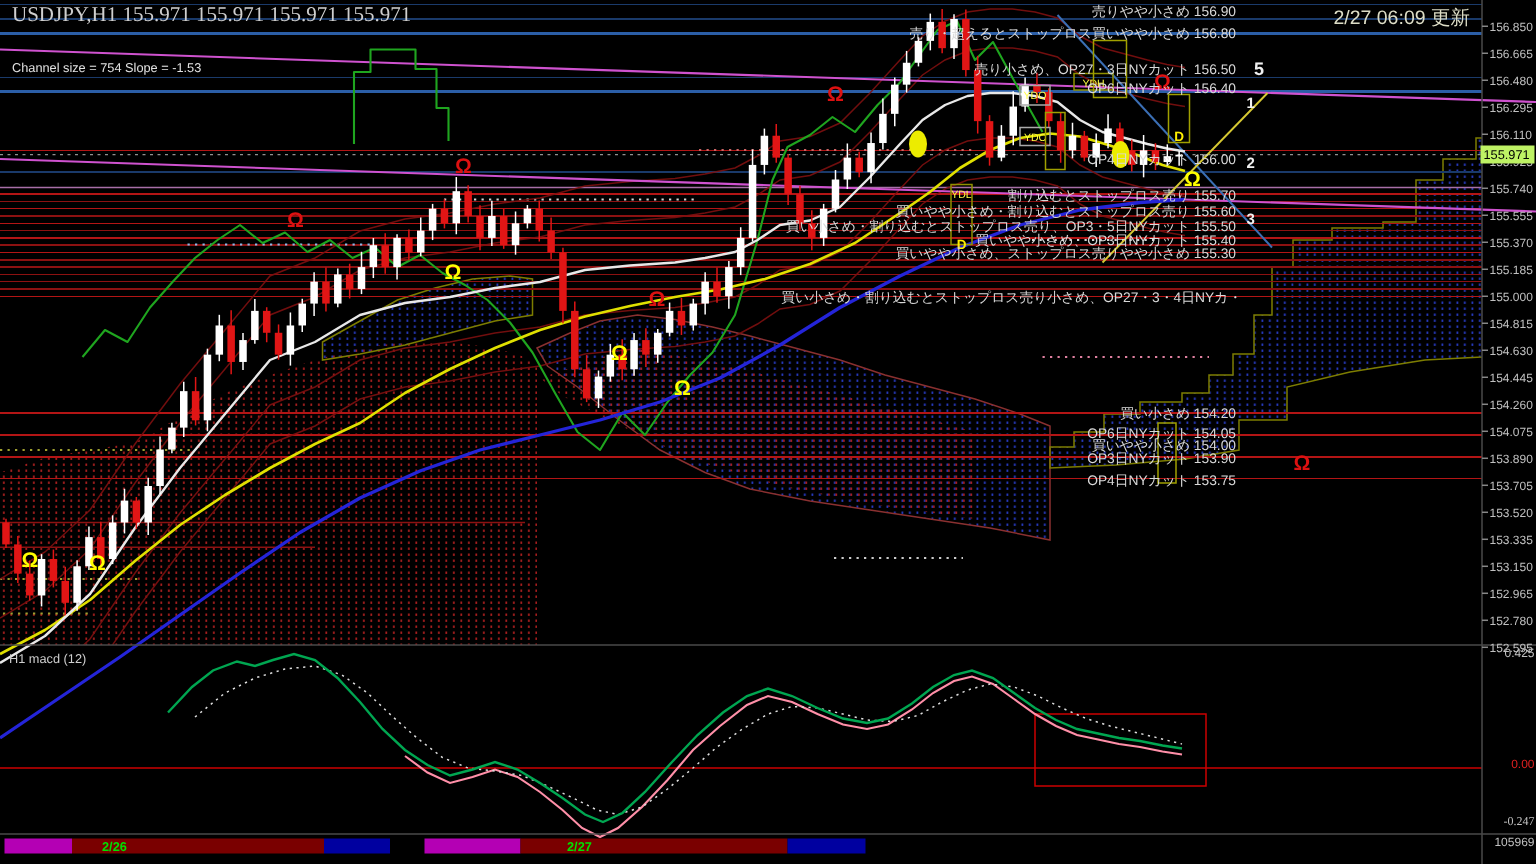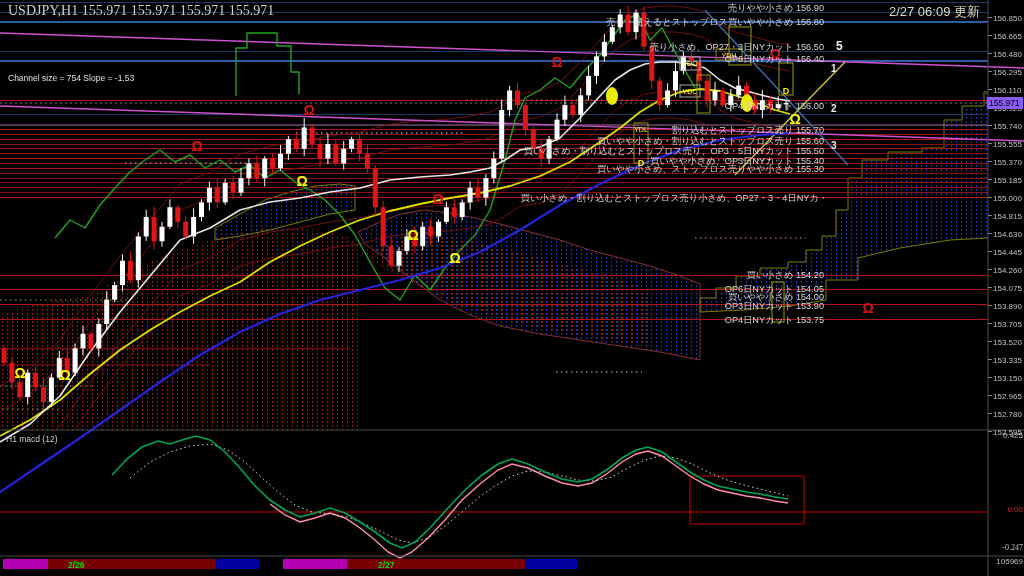--- a/index.html
+++ b/index.html
@@ -1,25 +1,25 @@
 <!DOCTYPE html>
 <html><head>
 <meta charset="utf-8">
 <style>
   html,body{margin:0;padding:0;background:#000;}
   #chart-root{position:relative;width:1024px;height:576px;background:#000;overflow:hidden;
     font-family:"Liberation Sans","DejaVu Sans",sans-serif;}
   svg{position:absolute;left:0;top:0;}
   .overlay{position:absolute;white-space:nowrap;}
   #symbol-info{left:8px;top:3px;font-size:14px;color:#cfcfcf;font-family:Liberation Serif, serif;}
-  #channel-info{left:8px;top:40px;font-size:8.5px;color:#e2e2e2;margin-top:33px;}
+  #channel-info{left:8px;top:40px;font-size:8.5px;color:#e2e2e2;}
   #watermark{left:26px;top:44px;font-size:46px;font-weight:600;color:#c6c6c6;letter-spacing:1px;}
   #updated-time{right:44px;top:3px;font-size:13px;color:#ddddc6;}
   #macd-label{left:6px;top:434px;font-size:8.5px;color:#cfcfcf;text-align:center;}
-  #current-price{right:1px;top:97px;width:34px;font-size:8.5px;background:#8b5cf6;color:#000;
+  #current-price{right:1px;top:97px;width:34px;font-size:8.5px;background:#bef264;color:#000;
     text-align:left;padding:1px 0 1px 2px;}
   .axis-extra{right:1px;width:50px;font-size:8px;color:#c0c0c0;text-align:right;}
   #macd-top{top:431px;}
   #macd-zero{top:505px;color:#e02020;margin-left:29px;}
   #macd-bottom{top:543px;font-family:Liberation Serif, serif;}
   #corner-value{top:557px;}
 </style>
 </head>
 <body>
 

